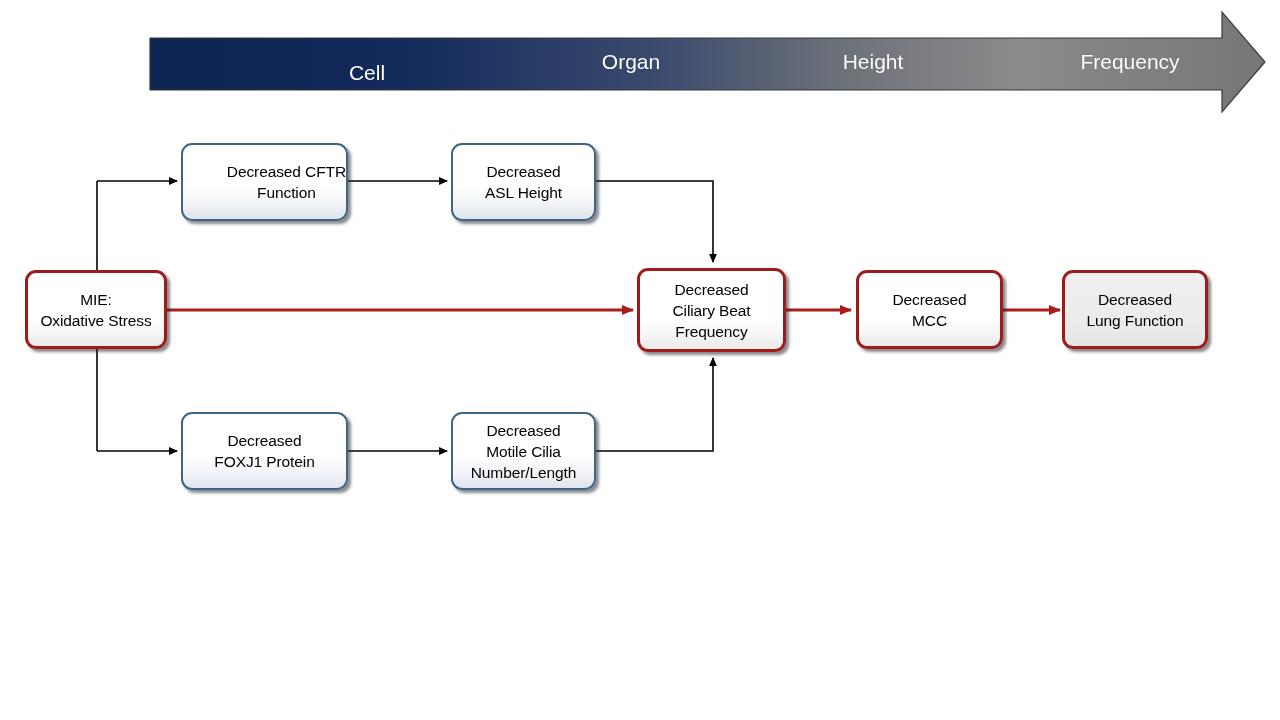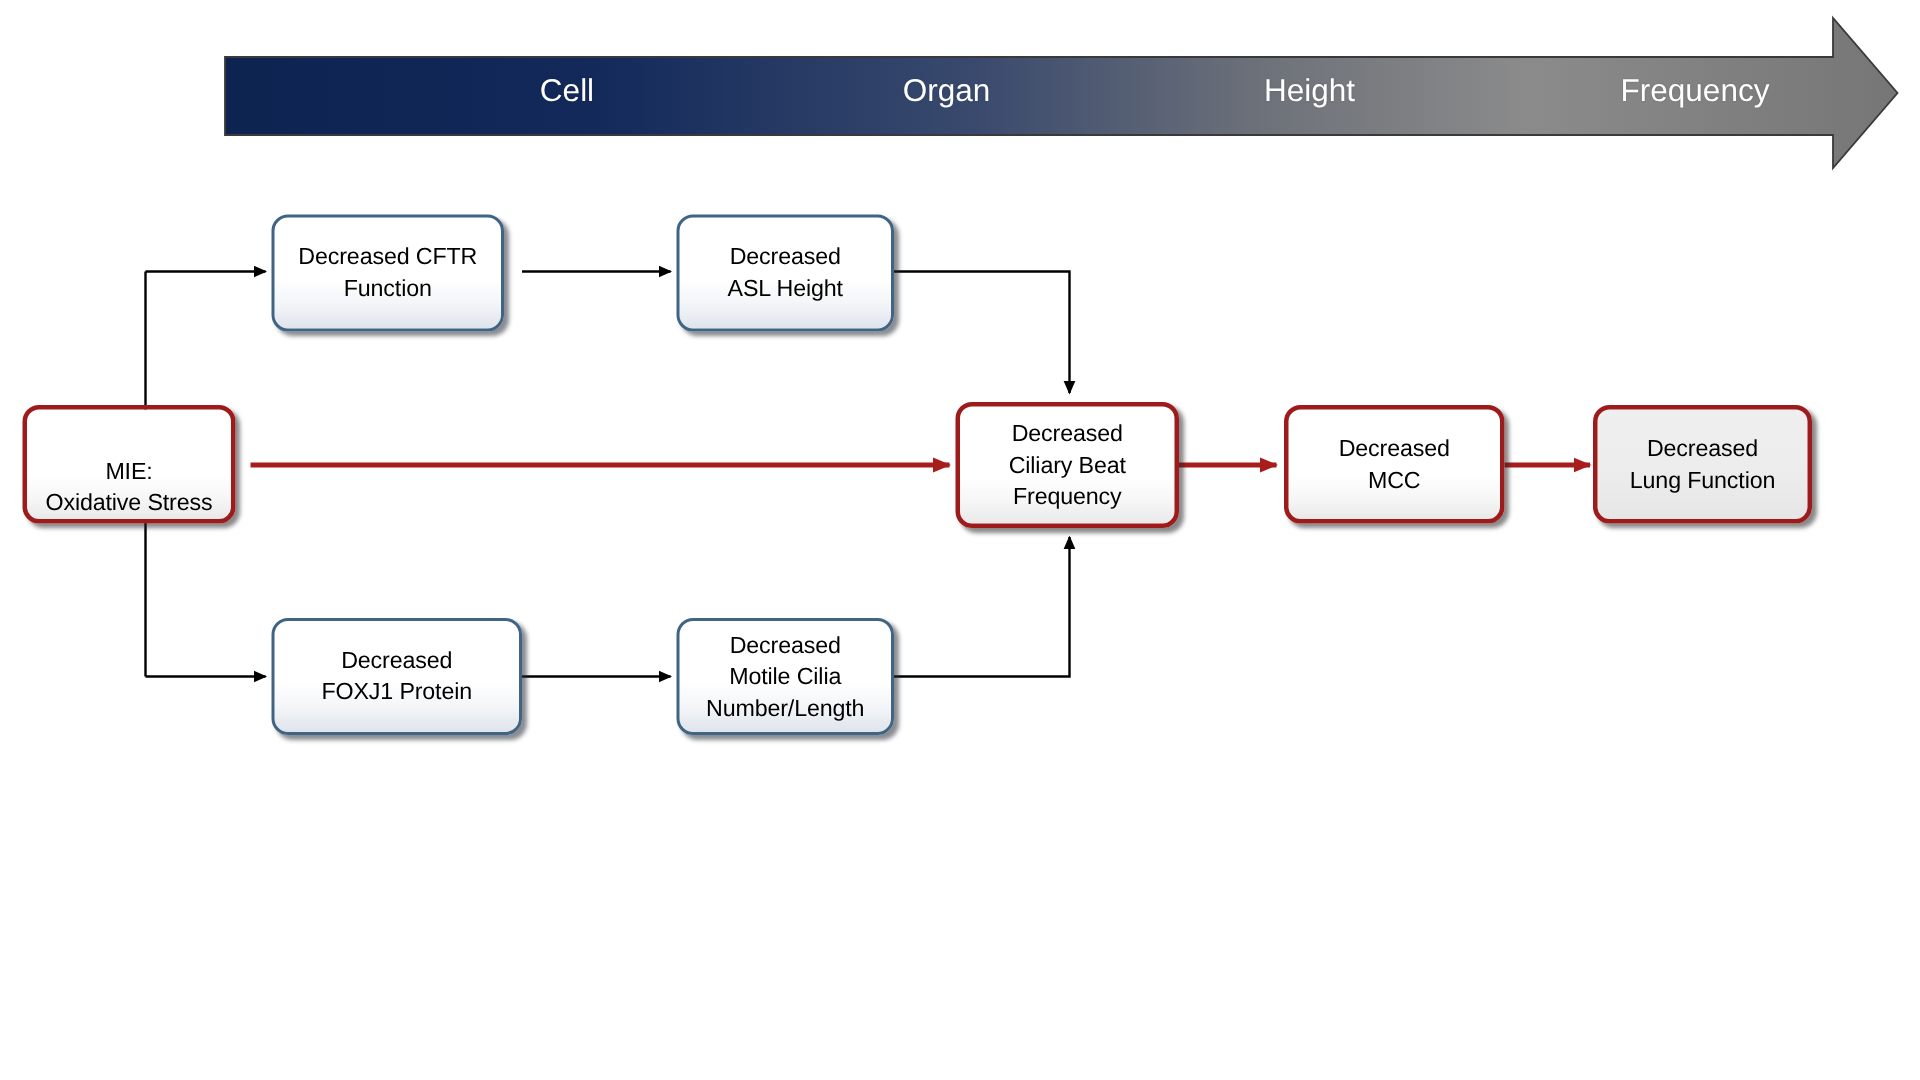--- a/index.html
+++ b/index.html
@@ -96,21 +96,21 @@
           <stop offset="0%" stop-color="#0d2350"></stop>
           <stop offset="22%" stop-color="#12295a"></stop>
           <stop offset="45%" stop-color="#3a4a6e"></stop>
           <stop offset="62%" stop-color="#6d7179"></stop>
           <stop offset="78%" stop-color="#8b8b8b"></stop>
           <stop offset="100%" stop-color="#767676"></stop>
         </linearGradient>
       </defs>
       <polygon points="150,38 1222,38 1222,12 1265,62 1222,112 1222,90 150,90" fill="url(#bannerGrad)" stroke="#3a3a3a" stroke-width="1.2"></polygon>
     </svg>
-    <span class="banner-label" style="left:367px; top:61px;margin-left:11px;">Cell</span>
+    <span class="banner-label" style="left:367px; top:72px;">Cell</span>
     <span class="banner-label" style="left:631px; top:61px;">Organ</span>
     <span class="banner-label" style="left:873px; top:61px;">Height</span>
     <span class="banner-label" style="left:1130px; top:61px;">Frequency</span>
   </div>
 
   <svg id="wires" viewBox="0 0 1280 720">
     <defs>
       <marker id="arrowBlack" markerWidth="9" markerHeight="9" refX="8" refY="4.5" orient="auto" markerUnits="userSpaceOnUse">
         <path d="M0,0.6 L9,4.5 L0,8.4 z" fill="#000000"></path>
       </marker>
@@ -133,26 +133,26 @@
 
     <path d="M596,451 L713,451 L713,358" fill="none" stroke="#000000" stroke-width="1.6" marker-end="url(#arrowBlack)"></path>
 
     <path d="M167,310 L633,310" fill="none" stroke="#a81c1c" stroke-width="3.2" marker-end="url(#arrowRed)"></path>
 
     <path d="M786,310 L851,310" fill="none" stroke="#a81c1c" stroke-width="3.2" marker-end="url(#arrowRed)"></path>
 
     <path d="M1003,310 L1060,310" fill="none" stroke="#a81c1c" stroke-width="3.2" marker-end="url(#arrowRed)"></path>
   </svg>
 
-  <div class="node red" style="left:15px; top:270px; width:142px; height:79px;align-items:flex-end;">
+  <div class="node red" style="left:25px; top:270px; width:142px; height:79px;">
     <span class="label">MIE:
 Oxidative Stress</span>
   </div>
 
-  <div class="node blue" style="left:181px; top:143px; width:155px; height:78px;">
+  <div class="node blue" style="left:181px; top:143px; width:167px; height:78px;justify-content:flex-end;">
     <span class="label">Decreased CFTR
 Function</span>
   </div>
 
   <div class="node blue" style="left:451px; top:143px; width:145px; height:78px;">
     <span class="label">Decreased
 ASL Height</span>
   </div>
 
   <div class="node blue" style="left:181px; top:412px; width:167px; height:78px;">

